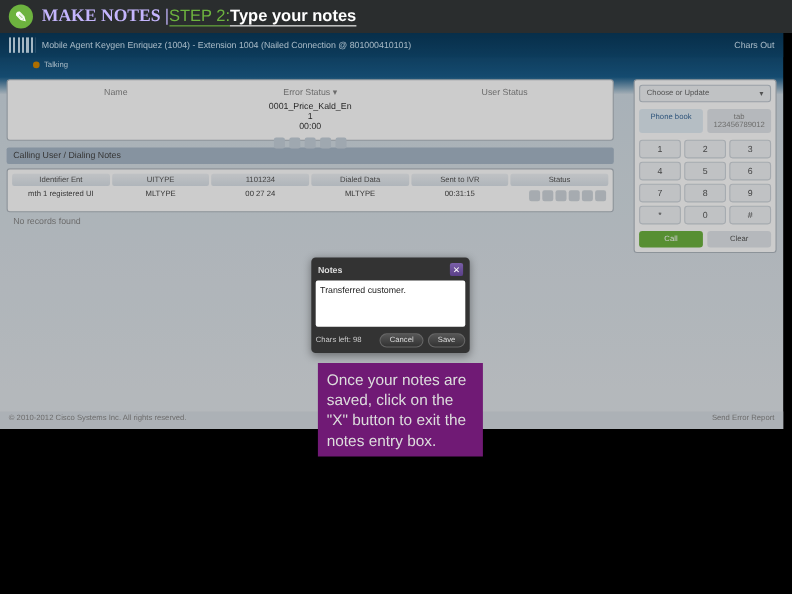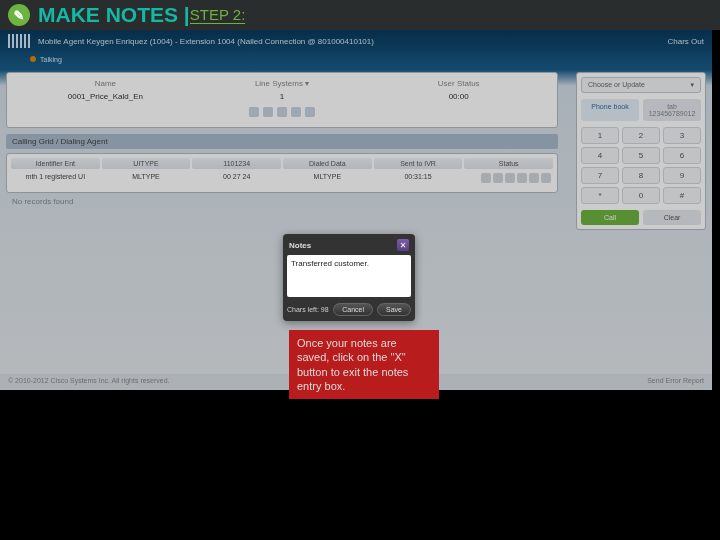--- a/index.html
+++ b/index.html
@@ -1,38 +1,38 @@
 <!DOCTYPE html>
 <html><head>
 <meta charset="utf-8">
 <style>
   * { box-sizing: border-box; margin: 0; padding: 0; }
   body { width: 720px; height: 540px; background: #000; font-family: Arial, sans-serif; overflow: hidden; position: relative; }
   .topbar { background: #2a2d2e; height: 30px; display: flex; align-items: center; padding-left: 8px; }
   .note-icon { width: 22px; height: 22px; background: #6db33f; border-radius: 50%; display: flex; align-items: center; justify-content: center; margin-right: 8px; }
   .note-icon span { color: #fff; font-size: 13px; font-weight: bold; }
-  .title-prefix { color: #14b8a6; font-size: 21px; font-weight: bold; }
+  .title-prefix { color: #c4b5fd; font-size: 16px; font-weight: bold; font-family: Liberation Serif, serif; }
   .title-step { color: #6db33f; font-size: 15px; font-weight: normal; border-bottom: 1px solid #6db33f; }
   .title-suffix { color: #fff; font-size: 15px; font-weight: bold; border-bottom: 1px solid #fff; }
   .app-area { width: 712px; height: 360px; background: linear-gradient(to bottom, #0a3a5c 0%, #1a5e8c 40px, #d3dee6 56px, #e3e7eb 100%); position: relative; filter: blur(0.3px); opacity: 0.8; }
   .app-header { height: 22px; background: linear-gradient(#0a3a5c,#104b73); display:flex; align-items:center; padding:0 8px; font-size:8px; color:#cfe6f5;}
   .cisco { width:24px; height:14px; background: repeating-linear-gradient(90deg,#cfe6f5 0 2px, transparent 2px 4px); margin-right:6px;}
   .sign-out { margin-left:auto; font-size:8px; color:#cfe6f5;}
   .status-ind { height:14px; padding-left:30px; display:flex; align-items:center;}
   .dot { width:6px; height:6px; background:#d98a00; border-radius:50%; margin-right:4px;}
   .status-txt { font-size:7px; color:#cfe6f5;}
   .tab-row { height:20px; padding-left:10px; display:flex; align-items:flex-end;}
   .tab { background:#f6df4a; font-size:8px; padding:2px 8px; border-radius:3px 3px 0 0; color:#333;}
   .content { display:flex; padding:6px; gap:18px;}
   .left { flex:1; }
   .right { width:130px; }
   .panel1 { background:#fff; border:1px solid #b0b8c0; border-radius:3px; padding:4px; height:56px; }
   .panel1-head { display:flex; font-size:8px; color:#888; padding:2px 6px;}
   .panel1-head span { flex:1; text-align:center;}
-  .panel1-row { display:flex; font-size:8px; color:#333; padding:2px 6px;}
+  .panel1-row { display:flex; font-size:8px; color:#333; padding:2px 6px;flex-direction:column;}
   .panel1-row span { flex:1; text-align:center;}
   .icon-row { display:flex; justify-content:center; gap:4px; margin-top:4px;}
   .ic { width:10px; height:10px; background:#c7d2dc; border-radius:2px;}
   .section-bar { background:#a8b8c8; font-size:8px; color:#444; padding:3px 6px; margin-top:6px; border-radius:2px;}
   .table-box { background:#fff; border:1px solid #b0b8c0; border-radius:3px; margin-top:4px; padding:4px; height:40px;}
   .thead { display:flex; gap:2px;}
   .th { flex:1; background:linear-gradient(#f0f3f6,#dce3ea); font-size:7px; color:#555; padding:2px; text-align:center; border-radius:2px;}
   .trow { display:flex; gap:2px; margin-top:2px;}
   .td { flex:1; font-size:7px; color:#444; padding:2px; text-align:center;}
   .act-icons { display:flex; gap:2px; justify-content:flex-end;}
@@ -46,75 +46,76 @@
   .dt1 { background:#e3eef6; color:#3a6a9a;}
   .dt2 { background:#e3e7eb; color:#888;}
   .keypad { display:grid; grid-template-columns:repeat(3,1fr); gap:3px; margin-top:6px;}
   .key { background:#f0f3f6; border:1px solid #d0d6dc; border-radius:3px; font-size:8px; text-align:center; padding:3px; color:#555;}
   .call-row { display:flex; gap:4px; margin-top:6px;}
   .btn-call { flex:1; background:#6db33f; color:#fff; font-size:7px; padding:4px; text-align:center; border-radius:3px;}
   .btn-clear { flex:1; background:#e3e7eb; color:#555; font-size:7px; padding:4px; text-align:center; border-radius:3px;}
   .footer { position:absolute; bottom:0; left:0; right:0; height:16px; background:#d8dee4; font-size:7px; color:#888; padding:3px 8px; display:flex;}
   .footer .r { margin-left:auto;}
   
-  .notes-dlg { position:absolute; left:283px; top:234px; width:132px; background:#333; border-radius:4px; padding:4px; box-shadow:0 2px 8px rgba(0,0,0,0.4); z-index:10;}
+  .notes-dlg { position:absolute; left:283px; top:234px; width:144px; background:#333; border-radius:4px; padding:4px; box-shadow:0 2px 8px rgba(0,0,0,0.4); z-index:10;}
   .nd-head { display:flex; align-items:center; height:14px; padding:0 2px;}
   .nd-title { color:#ddd; font-size:8px; font-weight:bold;}
   .nd-close { margin-left:auto; width:12px; height:12px; background:linear-gradient(#7a5fa8,#5a3f88); color:#fff; font-size:8px; display:flex; align-items:center; justify-content:center; border-radius:2px; cursor:pointer;}
   .nd-body { background:#fff; margin-top:3px; border-radius:2px; height:42px; padding:4px; font-size:8px; color:#222;}
   .nd-foot { display:flex; align-items:center; margin-top:4px; height:16px;}
   .nd-chars { color:#ccc; font-size:7px;}
   .nd-btn { margin-left:auto; background:linear-gradient(#555,#333); color:#ddd; font-size:7px; padding:2px 8px; border-radius:8px; border:1px solid #666; cursor:pointer;}
   .nd-btn + .nd-btn { margin-left:4px;}
   
-  .hint { position:absolute; left:289px; top:330px; width:150px; background:#b91c1c; color:#ddd; font-size:11px; padding:6px 8px; line-height:1.3; z-index:10;}
+  .hint { position:absolute; left:289px; top:330px; width:150px; background:#701a75; color:#ddd; font-size:14px; padding:6px 8px; line-height:1.3; z-index:10;}
 </style>
 </head>
 <body>
 
 <div class="topbar">
   <div class="note-icon">
       <span>✎</span>
     </div>
   <span class="title-prefix">MAKE NOTES | </span>
   <span class="title-step">STEP 2: </span>
+  <span class="title-suffix">Type your notes</span>
 </div>
 
 <div class="app-area">
   <div class="app-header">
     <div class="cisco"></div>
     <span>Mobile Agent Keygen Enriquez (1004) - Extension 1004 (Nailed Connection @ 801000410101)</span>
     <span class="sign-out">Chars Out</span>
   </div>
   <div class="status-ind">
     <div class="dot"></div>
     <span class="status-txt">Talking</span>
   </div>
   <div class="content">
     <div class="left">
       <div class="panel1">
         <div class="panel1-head">
           <span>Name</span>
-          <span>Line Systems ▾</span>
+          <span>Error Status ▾</span>
           <span>User Status</span>
         </div>
         <div class="panel1-row">
           <span>0001_Price_Kald_En</span>
           <span>1</span>
           <span>00:00</span>
         </div>
         <div class="icon-row">
           <div class="ic"></div>
           <div class="ic"></div>
           <div class="ic"></div>
           <div class="ic"></div>
           <div class="ic"></div>
         </div>
       </div>
-      <div class="section-bar">Calling Grid / Dialing Agent</div>
+      <div class="section-bar">Calling User / Dialing Notes</div>
       <div class="table-box">
         <div class="thead">
           <div class="th">Identifier Ent</div>
           <div class="th">UITYPE</div>
           <div class="th">1101234</div>
           <div class="th">Dialed Data</div>
           <div class="th">Sent to IVR</div>
           <div class="th">Status</div>
         </div>
         <div class="trow">

